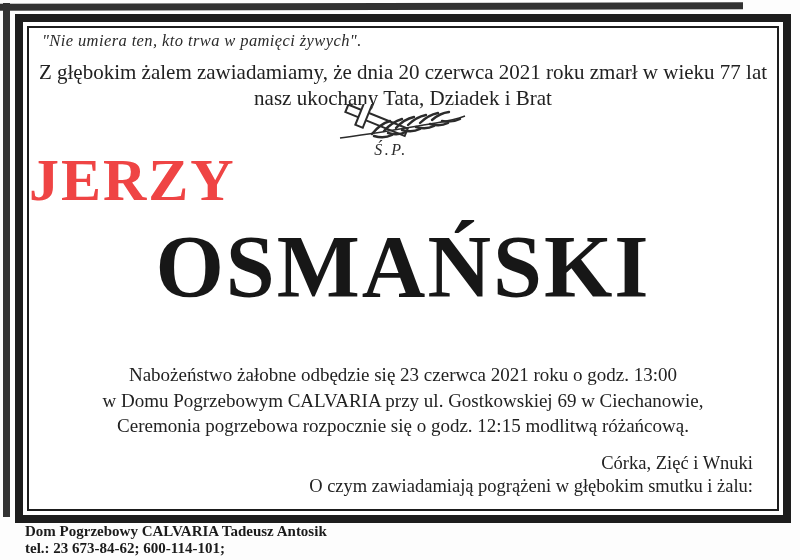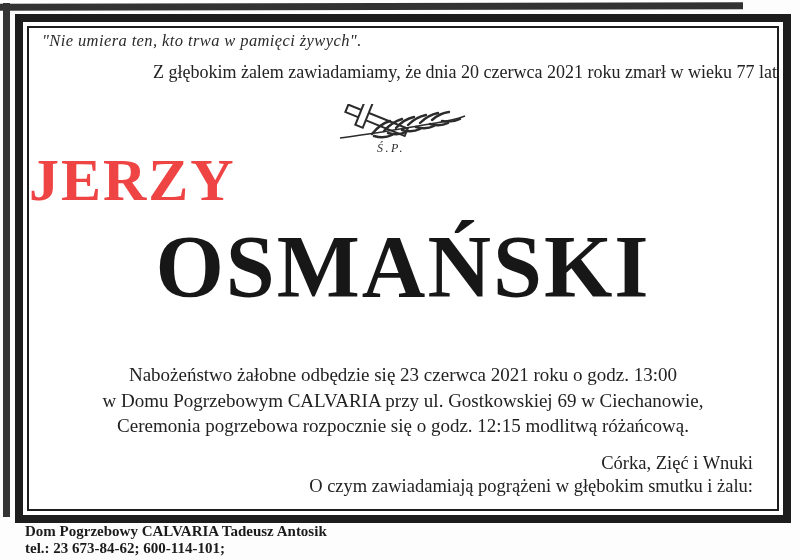--- a/index.html
+++ b/index.html
@@ -36,32 +36,32 @@
   }
 
   .quote {
     position: absolute; left: 13px; top: 3px;
     font-style: italic; font-size: 16.5px; color: #2a2a2a;
     letter-spacing: 0.4px;
   }
 
   .intro {
     position: absolute; left: 0; right: 0; top: 31px;
-    text-align: right; font-size: 18px; line-height: 26px; color: #222;
+    text-align: center; font-size: 21px; line-height: 26px; color: #222;
   }
 
   .memorial {
     position: absolute; left: 0; right: 0; top: 76px;
     text-align: center;
   }
   .memorial svg { display: inline-block; }
   .sp-abbr {
     margin-top: -7px;
     position: relative; left: -12px;
-    font-style: italic; font-size: 12px; letter-spacing: 2.5px;
+    font-style: italic; font-size: 16px; letter-spacing: 2.5px;
     color: #2e2e2e;
   }
 
   .name-first {
     position: absolute; left: 0; right: 0; top: 126px;
     text-align: left;
     font-size: 60px; font-weight: bold; line-height: 52px;
     letter-spacing: 2px; color: #ef4444;
   }
   .name-last {
@@ -94,20 +94,21 @@
   <div class="scan-bar-top"></div>
   <div class="scan-bar-left"></div>
 
   <div class="card">
     <div class="card-inner">
 
       <div class="quote">"Nie umiera ten, kto trwa w pamięci żywych".</div>
 
       <div class="intro">
         <div>Z głębokim żalem zawiadamiamy, że dnia 20 czerwca 2021 roku zmarł w wieku 77 lat</div>
+        <div>nasz ukochany Tata, Dziadek i Brat</div>
       </div>
 
       <div class="memorial">
         <svg width="130" height="40" viewBox="0 0 130 40" aria-hidden="true">
           <g transform="rotate(22 40 18)" fill="#ffffff" stroke="#2b2b2b" stroke-width="2">
             <rect x="6" y="13" width="64" height="8"></rect>
             <rect x="20" y="0" width="8" height="29"></rect>
           </g>
           <path d="M2,34 C28,31 62,25 98,19 C110,17 119,15 127,12" fill="none" stroke="#2b2b2b" stroke-width="1.5"></path>
           <g fill="none" stroke="#2b2b2b" stroke-width="2.4" stroke-linecap="round">

